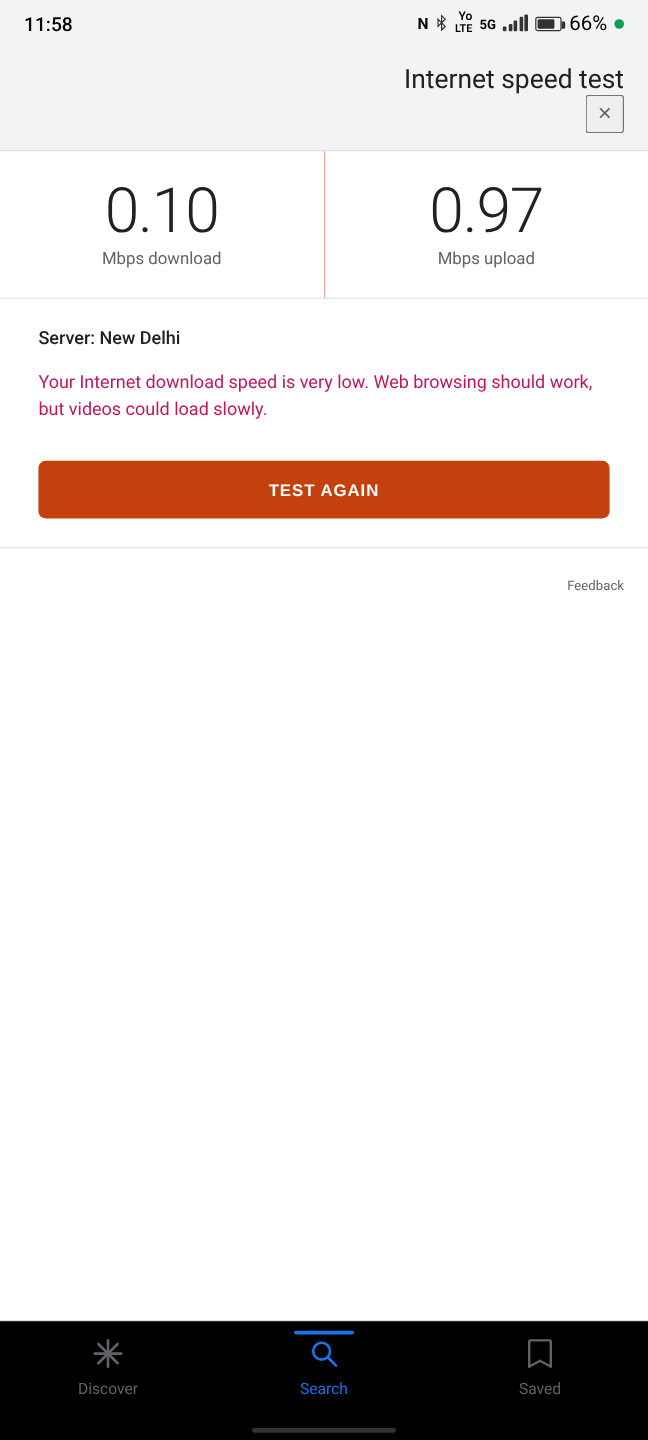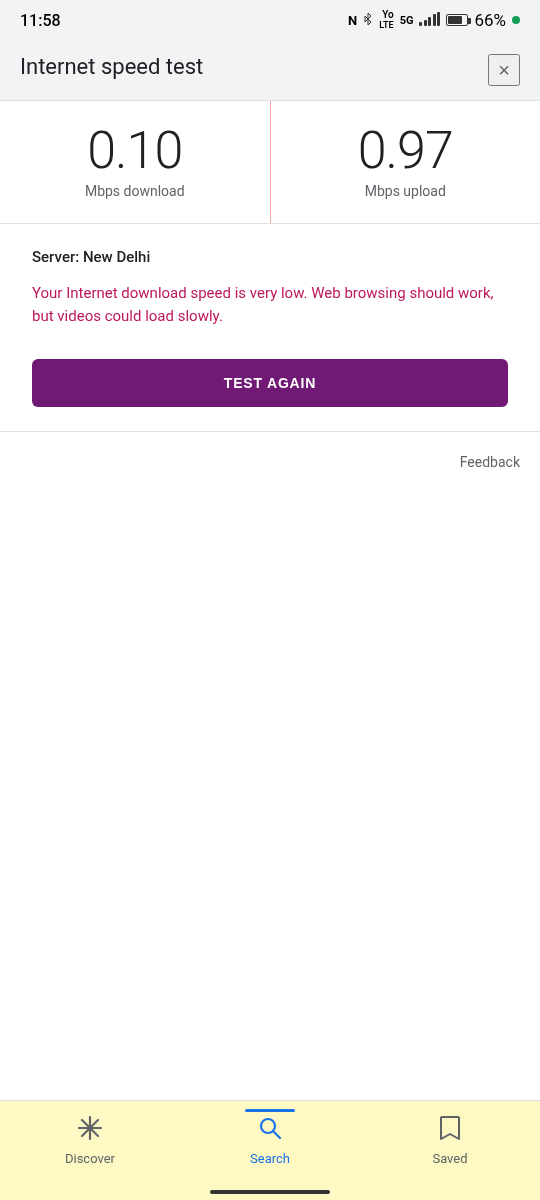--- a/index.html
+++ b/index.html
@@ -67,23 +67,24 @@
       height: 8px;
       background: #0f9d58;
       border-radius: 50%;
     }
 
     
     .app-header {
       background: #f1f3f4;
       padding: 14px 20px 14px 20px;
       display: flex;
-      align-items: flex-start;
+      align-items: flex-end;
       justify-content: space-between;
       border-bottom: 1px solid #e0e0e0;
+      flex-direction: column;
     }
     .app-title {
       font-size: 22px;
       font-weight: 400;
       color: #202124;
     }
     .close-btn {
       width: 32px;
       height: 32px;
       display: flex;
@@ -161,21 +162,21 @@
       font-weight: 600;
       color: #5f6368;
       text-transform: uppercase;
       letter-spacing: 0.8px;
       cursor: pointer;
       text-align: center;
     }
     .btn-test-again {
       flex: 1.4;
       padding: 16px 20px;
-      background: #701a75;
+      background: #c2410c;
       border: none;
       border-radius: 6px;
       font-size: 14px;
       font-weight: 700;
       color: #fff;
       text-transform: uppercase;
       letter-spacing: 0.8px;
       cursor: pointer;
       text-align: center;
     }
@@ -186,34 +187,34 @@
       background: #e0e0e0;
       margin: 0 0;
     }
 
     
     .feedback-row {
       padding: 20px 20px;
       text-align: right;
     }
     .feedback-link {
-      font-size: 14px;
+      font-size: 11px;
       color: #5f6368;
       cursor: pointer;
       margin-left: 12px;
     }
 
     
     .bottom-nav {
       position: absolute;
       bottom: 0;
       left: 0;
       right: 0;
       height: 100px;
-      background: #fef9c3;
+      background: #000000;
       border-top: 1px solid #e0e0e0;
       display: flex;
       align-items: flex-start;
       padding-top: 10px;
     }
     .nav-item {
       flex: 1;
       display: flex;
       flex-direction: column;
       align-items: center;

